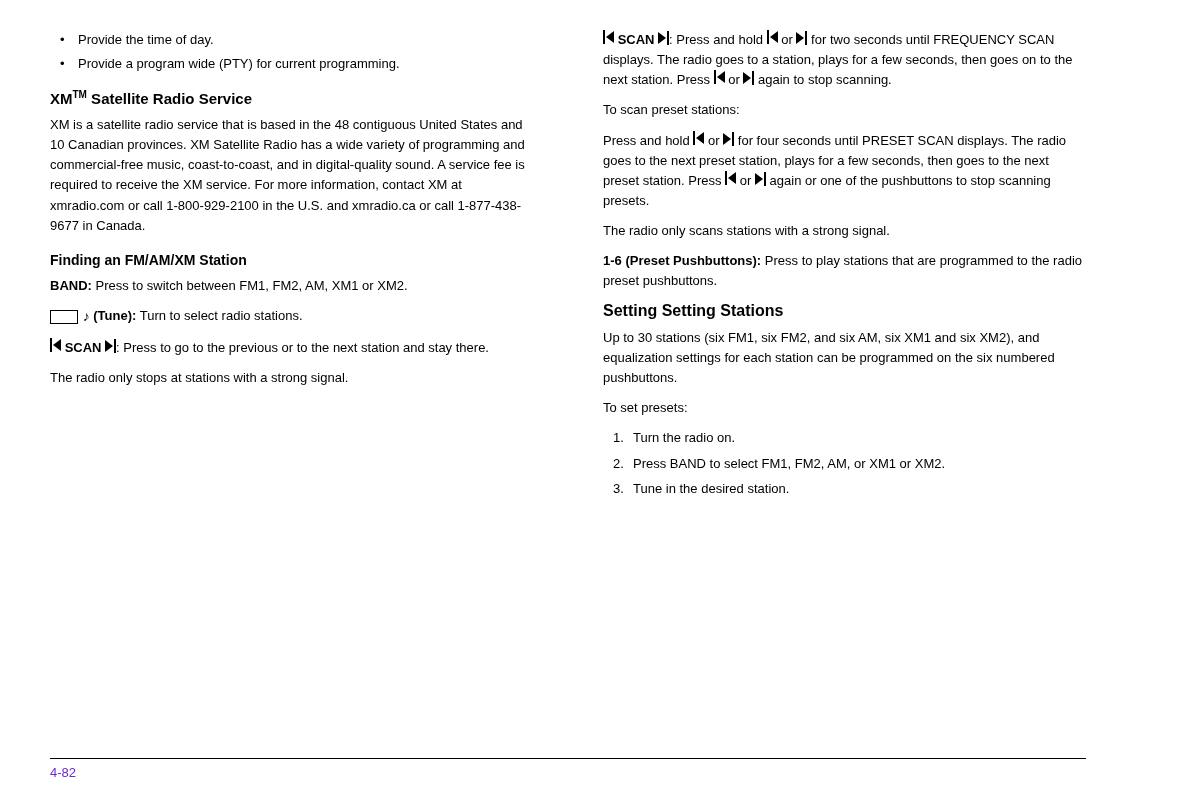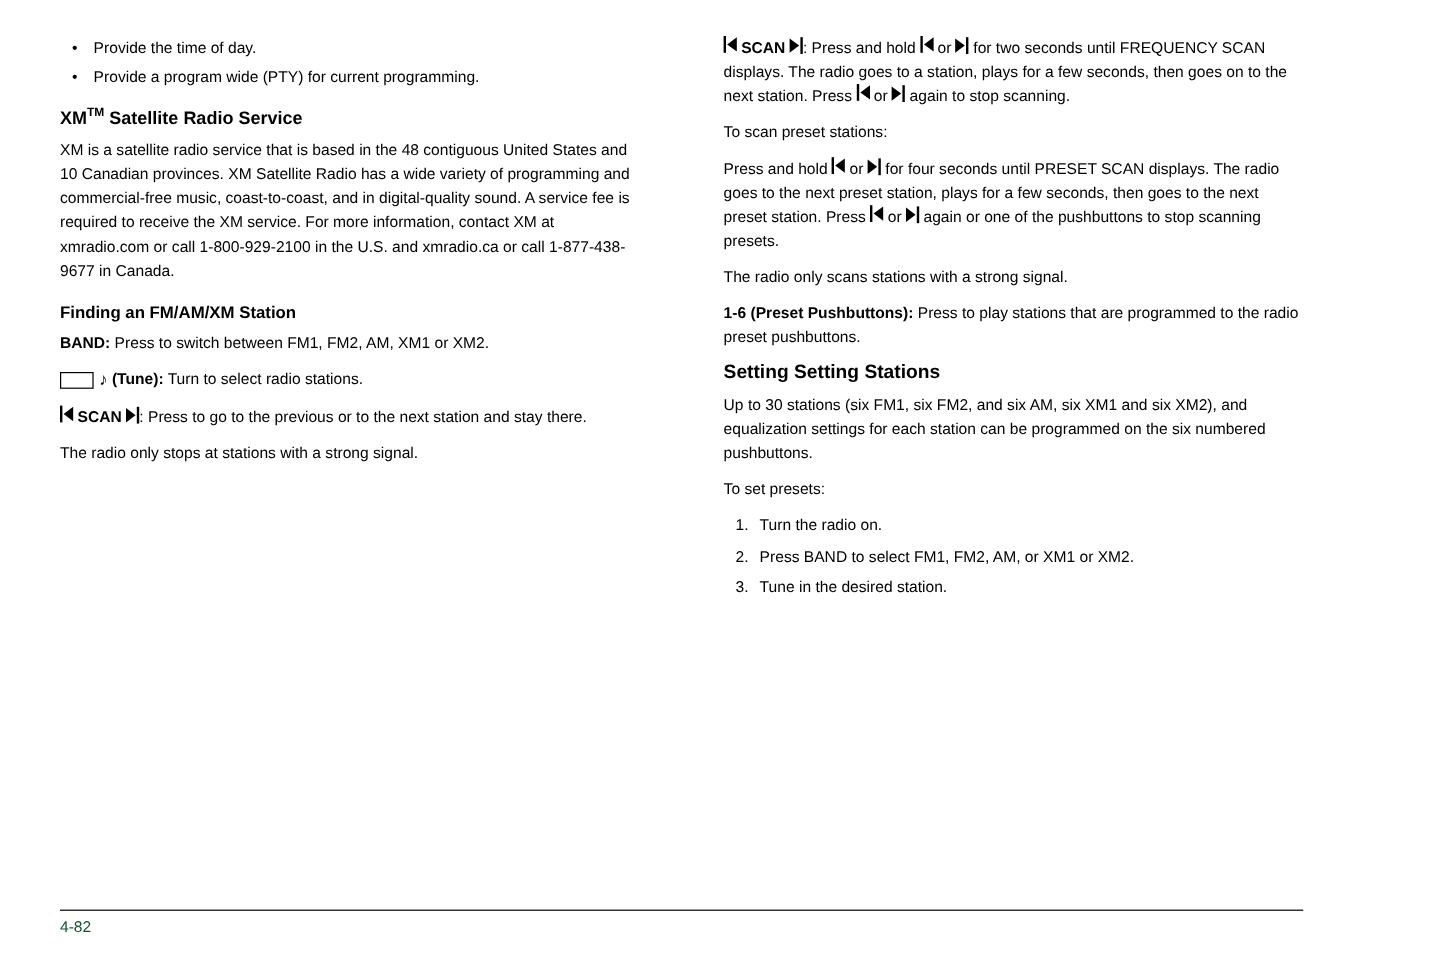--- a/index.html
+++ b/index.html
@@ -162,21 +162,21 @@
     .numbered-list li .num {
       position: absolute;
       left: 0;
     }
 
     .page-footer {
       border-top: 1.5px solid #000;
       padding-top: 6px;
       margin-top: 10px;
       font-size: 13px;
-      color: #14532d;
+      color: #6d28d9;
     }
 
     .paragraph-block {
       margin-bottom: 10px;
       line-height: 1.55;
     }
 
     .seek-inline {
       display: inline-flex;
       align-items: center;

